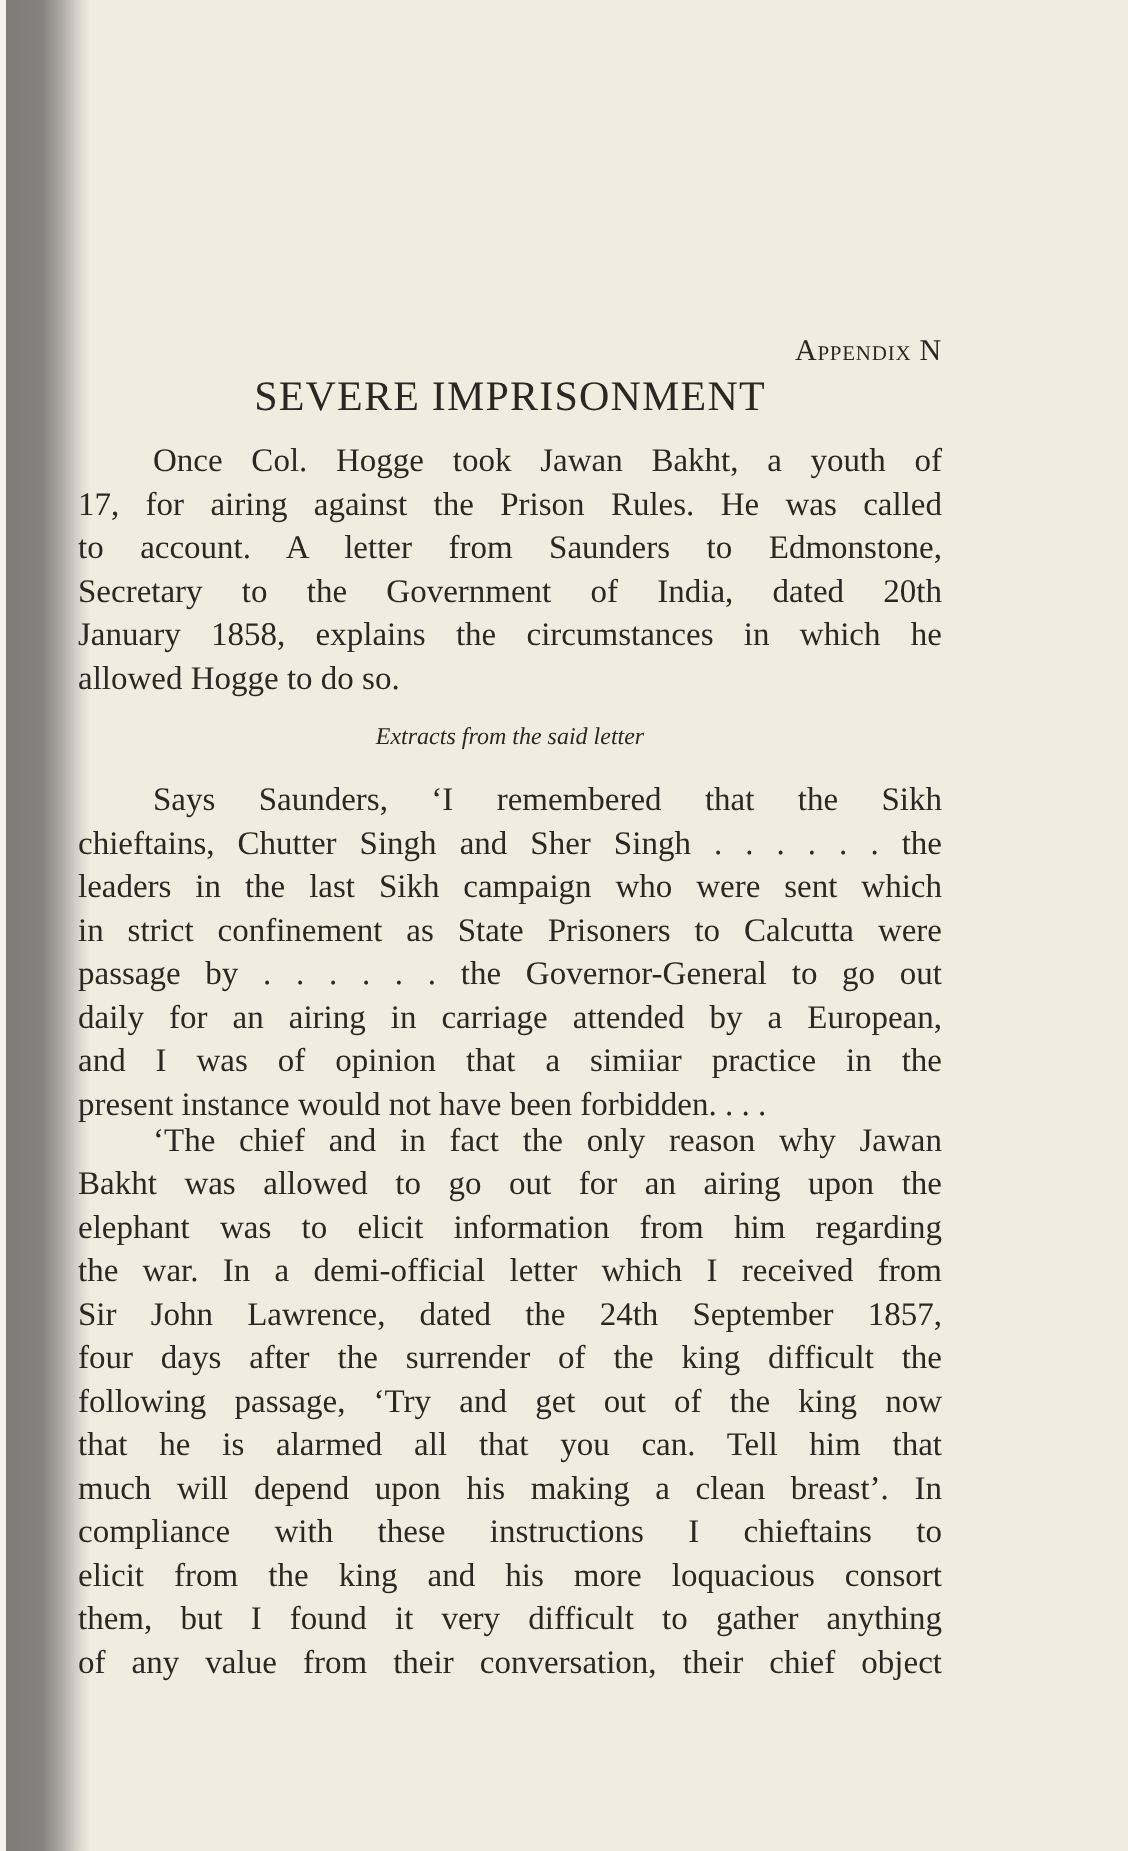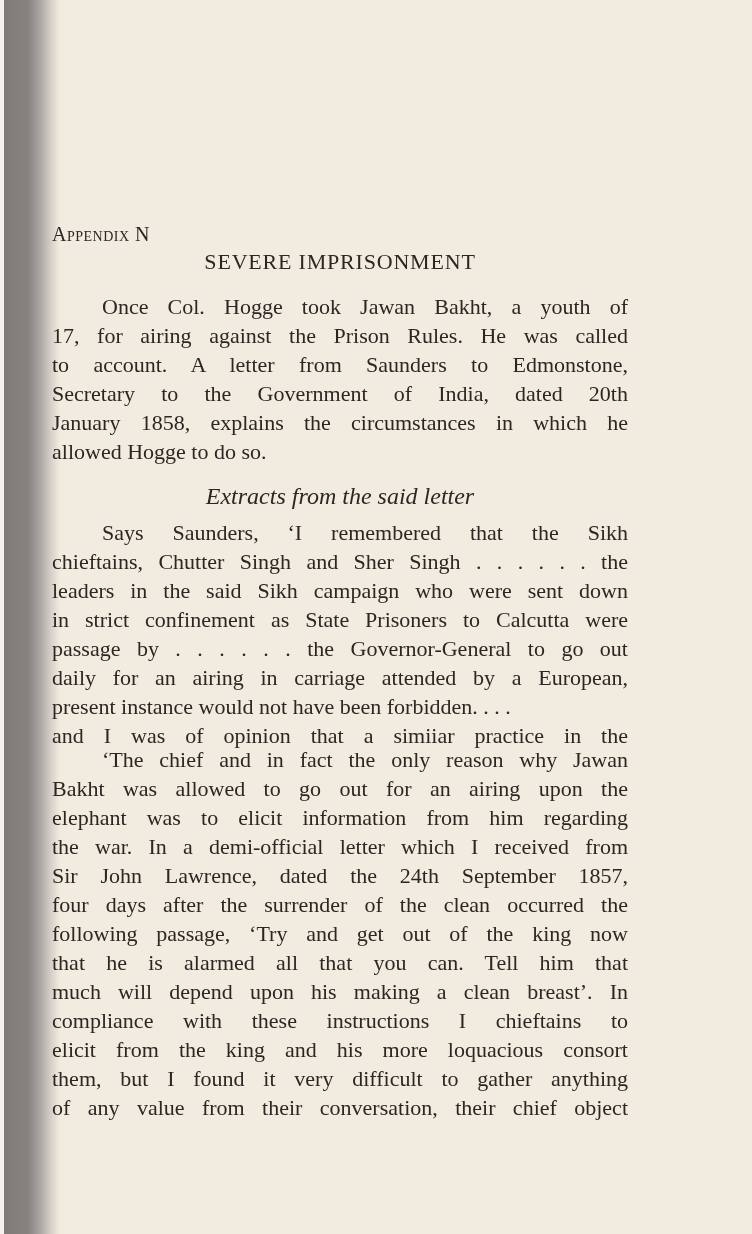--- a/index.html
+++ b/index.html
@@ -31,32 +31,32 @@
       position: absolute;
       left: 52px;
       top: 0;
       width: 576px;
     }
     .appendix-label {
       position: absolute;
       top: 223px;
       left: 0;
       width: 100%;
-      text-align: left;
+      text-align: right;
       font-size: 20px;
       letter-spacing: 0.5px;
       font-variant: small-caps;
     }
     .chapter-title {
       position: absolute;
       top: 249px;
       left: 0;
       width: 100%;
       text-align: center;
-      font-size: 22px;
+      font-size: 28px;
       letter-spacing: 0.8px;
     }
     .para {
       position: absolute;
       left: 0;
       width: 576px;
       font-size: 22px;
       line-height: 29px;
       text-align: justify;
     }
@@ -69,21 +69,21 @@
     .para .line.last {
       text-align-last: left;
     }
     .indent { padding-left: 50px; }
     .subheading {
       position: absolute;
       top: 483px;
       left: 0;
       width: 100%;
       text-align: center;
-      font-size: 24px;
+      font-size: 16px;
       font-style: italic;
     }
     #p1 { top: 292px; }
     #p2 { top: 518px; }
     #p3 { top: 745px; }
   </style>
 </head>
 <body>
 
 <div class="gutter"></div>
@@ -101,35 +101,35 @@
     <span class="line">Secretary to the Government of India, dated 20th</span>
     <span class="line">January 1858, explains the circumstances in which he</span>
     <span class="line last">allowed Hogge to do so.</span>
   </div>
 
   <div class="subheading">Extracts from the said letter</div>
 
   <div class="para" id="p2">
     <span class="line indent">Says Saunders, ‘I remembered that the Sikh</span>
     <span class="line">chieftains, Chutter Singh and Sher Singh . . . . . . the</span>
-    <span class="line">leaders in the said Sikh campaign who were sent down</span>
+    <span class="line">leaders in the last Sikh campaign who were sent which</span>
     <span class="line">in strict confinement as State Prisoners to Calcutta were</span>
     <span class="line">passage by . . . . . . the Governor-General to go out</span>
     <span class="line">daily for an airing in carriage attended by a European,</span>
+    <span class="line">and I was of opinion that a simiiar practice in the</span>
     <span class="line last">present instance would not have been forbidden. . . .</span>
-    <span class="line">and I was of opinion that a simiiar practice in the</span>
   </div>
 
   <div class="para" id="p3">
     <span class="line indent">‘The chief and in fact the only reason why Jawan</span>
     <span class="line">Bakht was allowed to go out for an airing upon the</span>
     <span class="line">elephant was to elicit information from him regarding</span>
     <span class="line">the war.  In a demi-official letter which I received from</span>
     <span class="line">Sir John Lawrence, dated the 24th September 1857,</span>
-    <span class="line">four days after the surrender of the clean occurred the</span>
+    <span class="line">four days after the surrender of the king difficult the</span>
     <span class="line">following passage, ‘Try and get out of the king now</span>
     <span class="line">that he is alarmed all that you can.  Tell him that</span>
     <span class="line">much will depend upon his making a clean breast’.  In</span>
     <span class="line">compliance with these instructions I chieftains to</span>
     <span class="line">elicit from the king and his more loquacious consort</span>
     <span class="line">them, but I found it very difficult to gather anything</span>
     <span class="line">of any value from their conversation, their chief object</span>
   </div>
 
 </div>

